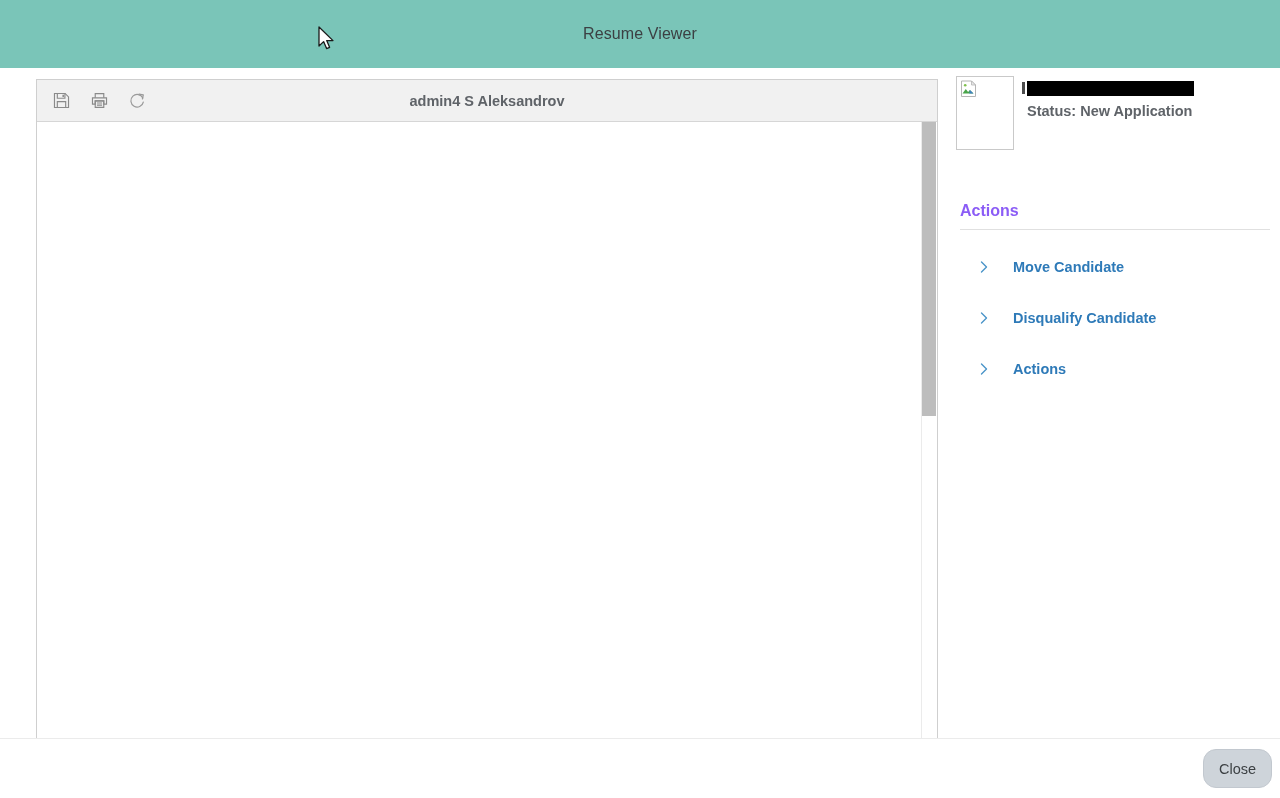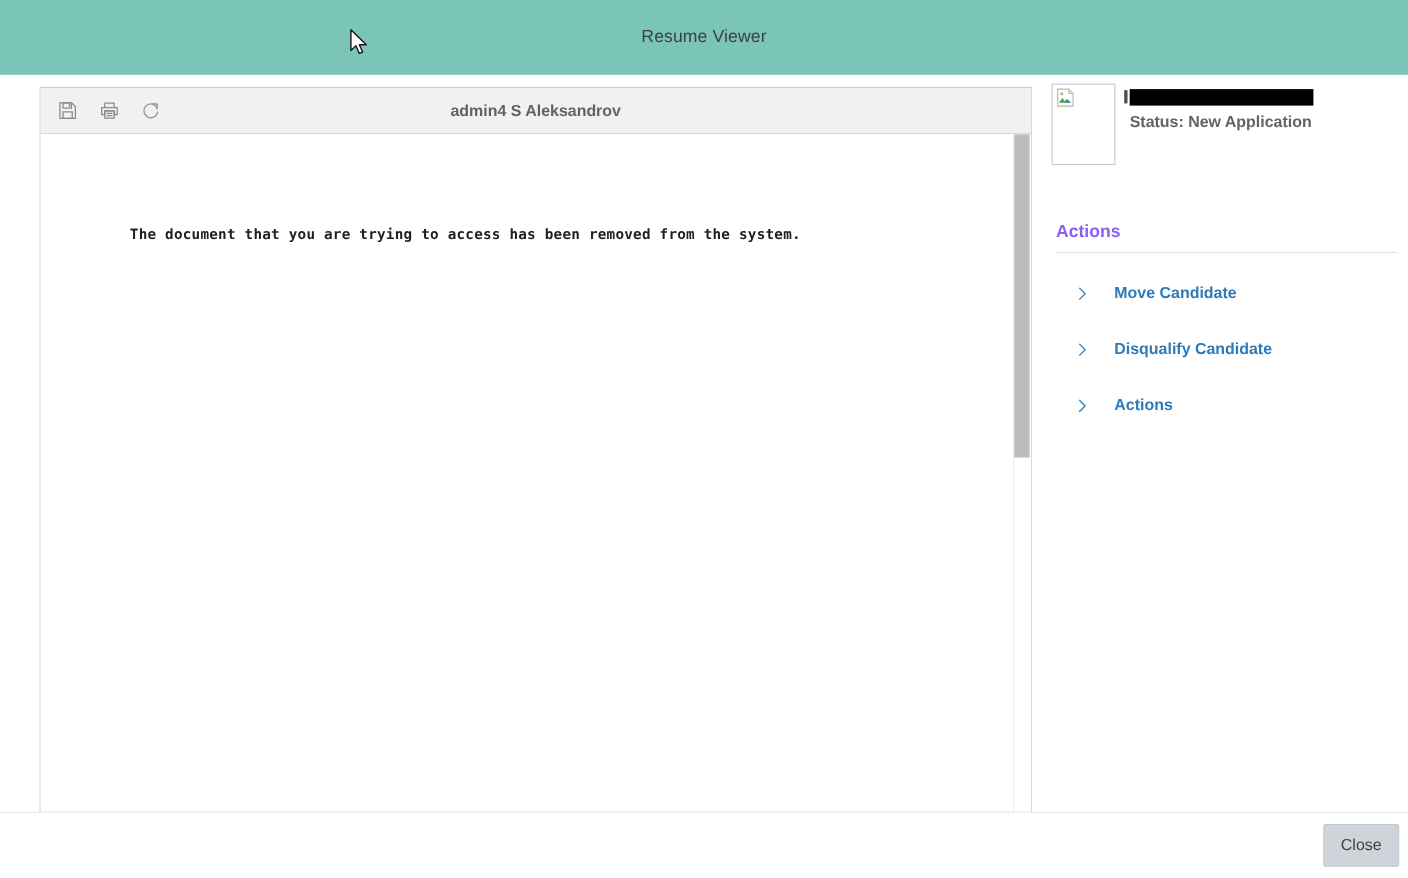--- a/index.html
+++ b/index.html
@@ -232,21 +232,21 @@
     background: #ebebeb;
   }
   .close-btn {
     position: absolute;
     left: 1203px;
     top: 749px;
     width: 69px;
     height: 39px;
     background: #ced4da;
     border: 1px solid #c2c8cf;
-    border-radius: 2px;
+    border-radius: 13px;
     font-family: "Liberation Sans", sans-serif;
     font-size: 14.5px;
     color: #3c4043;
     cursor: pointer;
     padding: 0;
   }
 </style>
 </head>
 <body>
 
@@ -286,21 +286,20 @@
         <svg width="19" height="19" viewBox="0 0 20 20" fill="none" stroke="#9a9a9a" stroke-width="1.3" stroke-linecap="round">
           <path d="M15.6,7.4 A6.6,6.6 0 1 0 16.1,11.6"></path>
           <path d="M11.6,3.3 L16.1,4.0 L15.2,8.4" stroke-linejoin="round"></path>
         </svg>
       </button>
 
       <div class="doc-title">admin4 S Aleksandrov</div>
     </div>
 
     <div class="viewer-body">
-      <div class="doc-message">The document that you are trying to access has been removed from the system.</div>
 
       <div class="scroll-track">
         <div class="scroll-thumb"></div>
       </div>
     </div>
   </div>
 
   <div class="sidepanel">
 
     <div class="cand-head">

